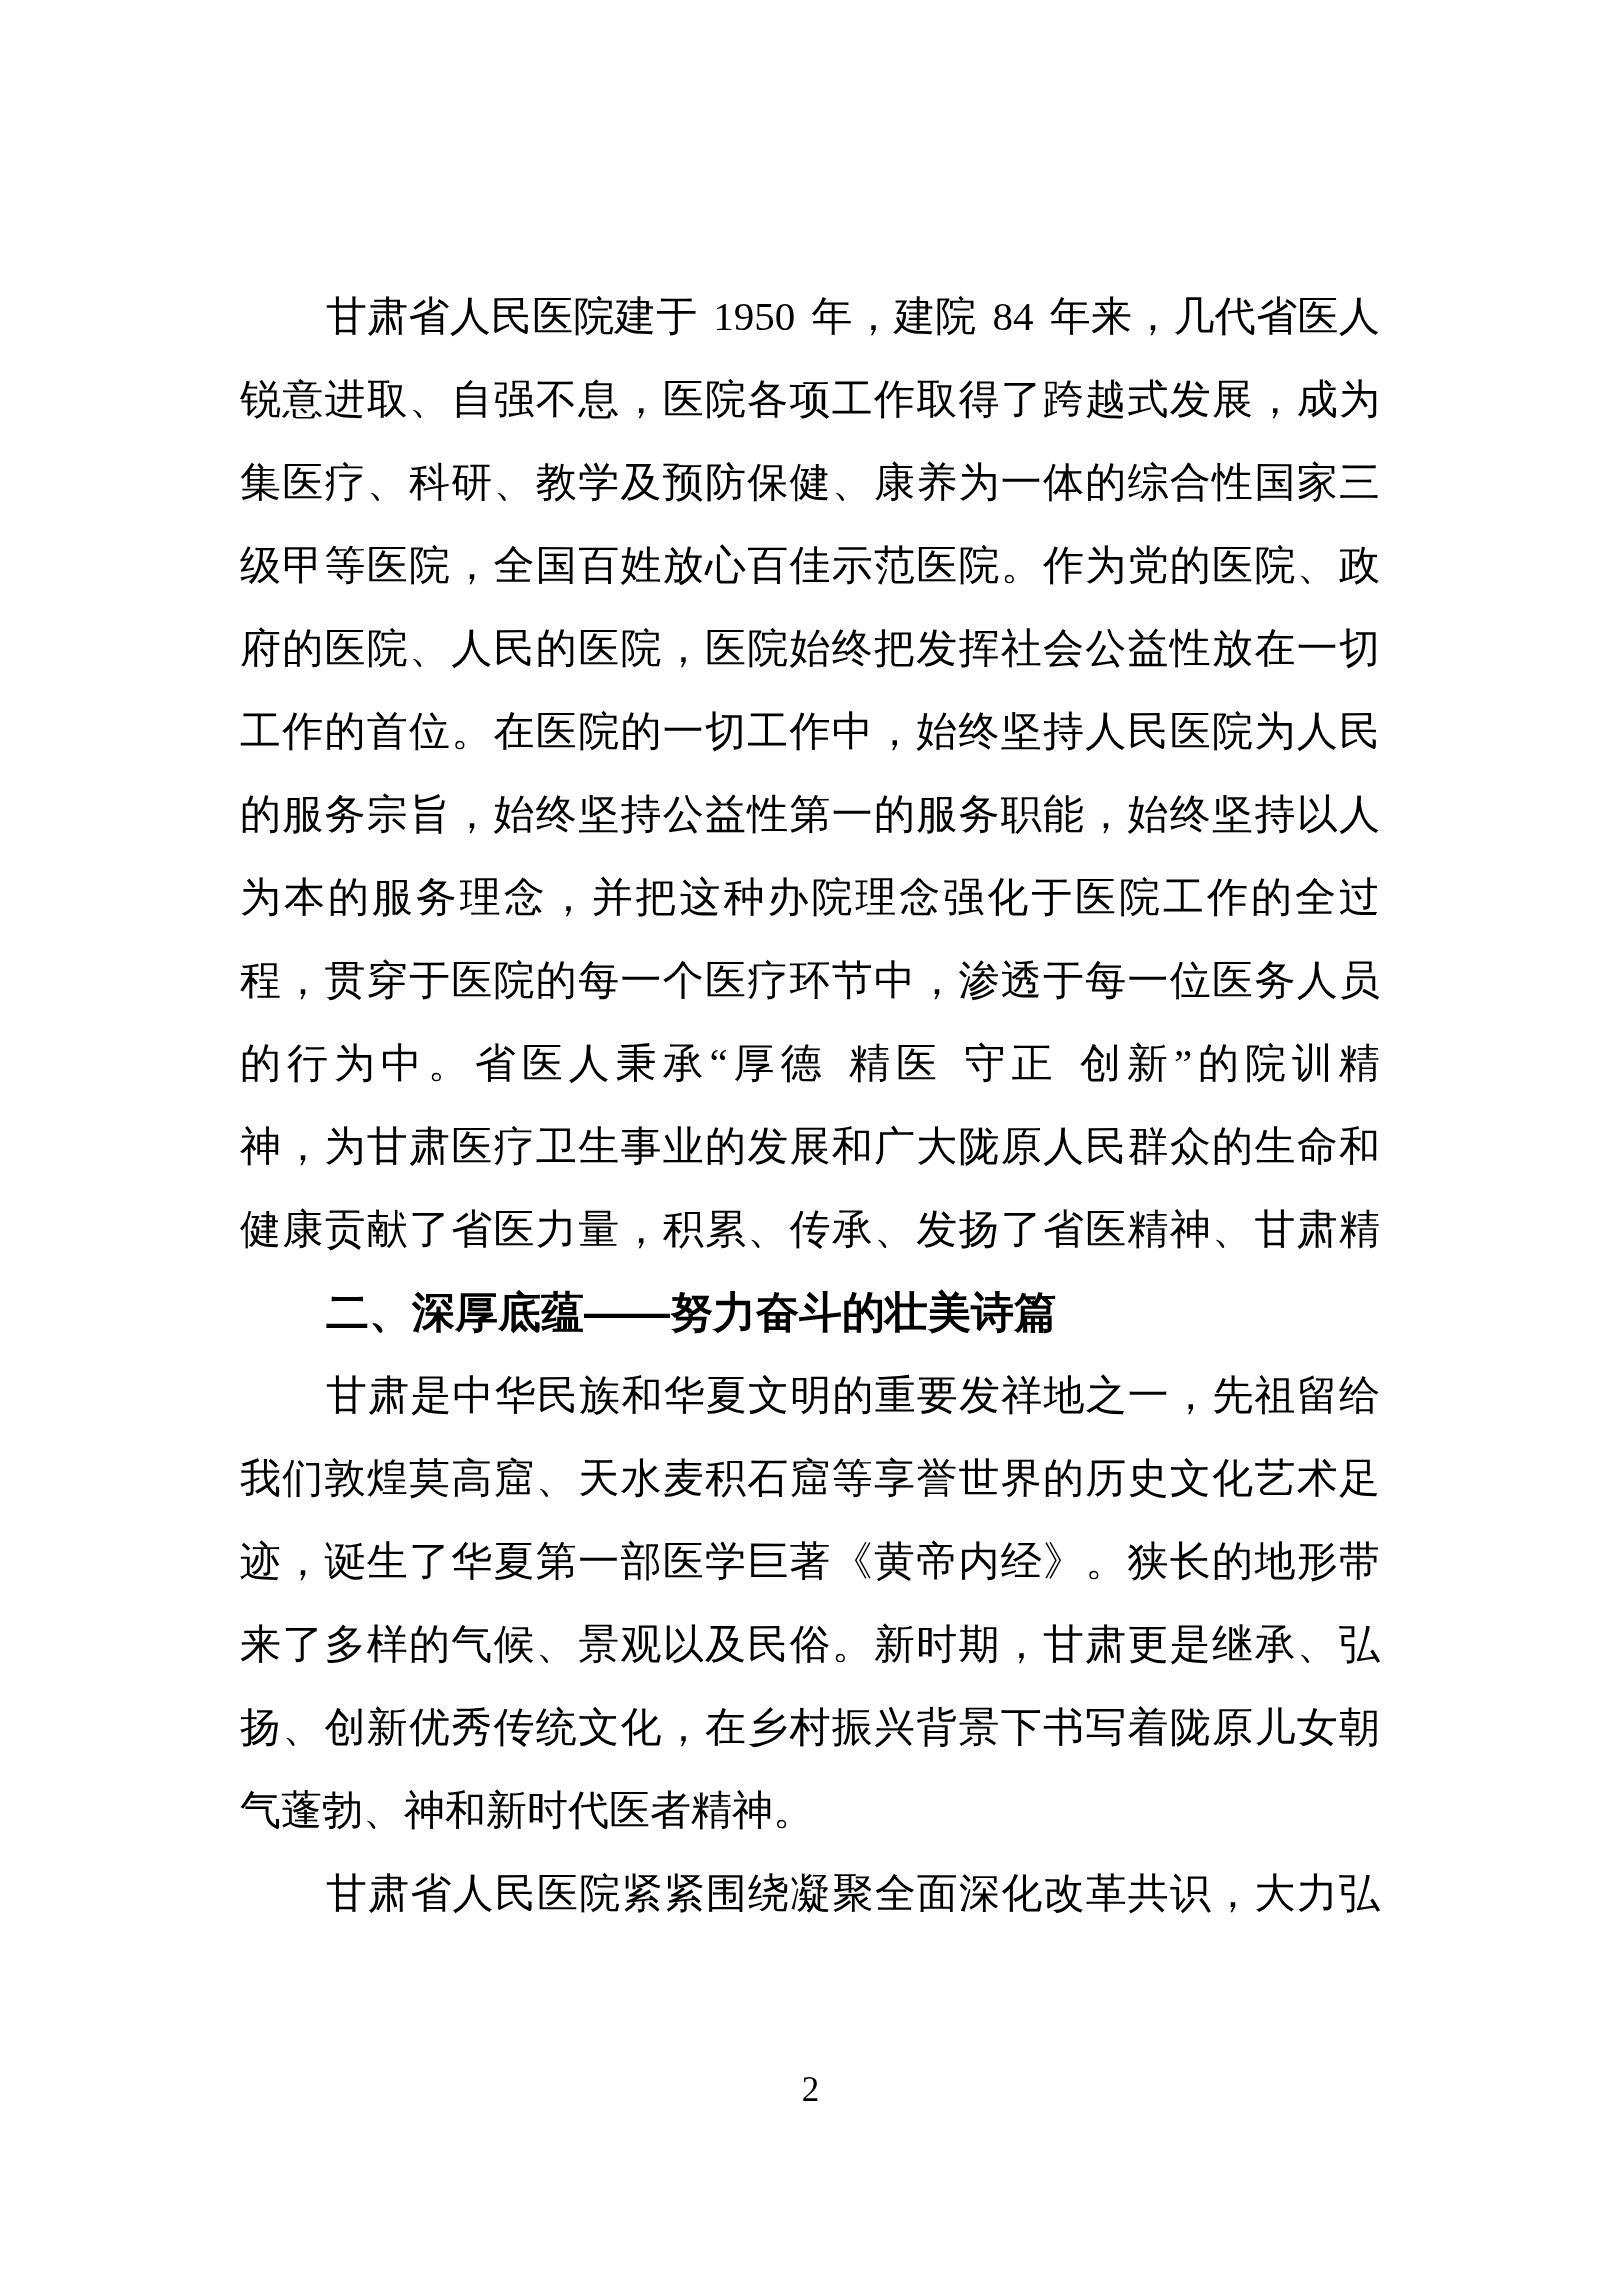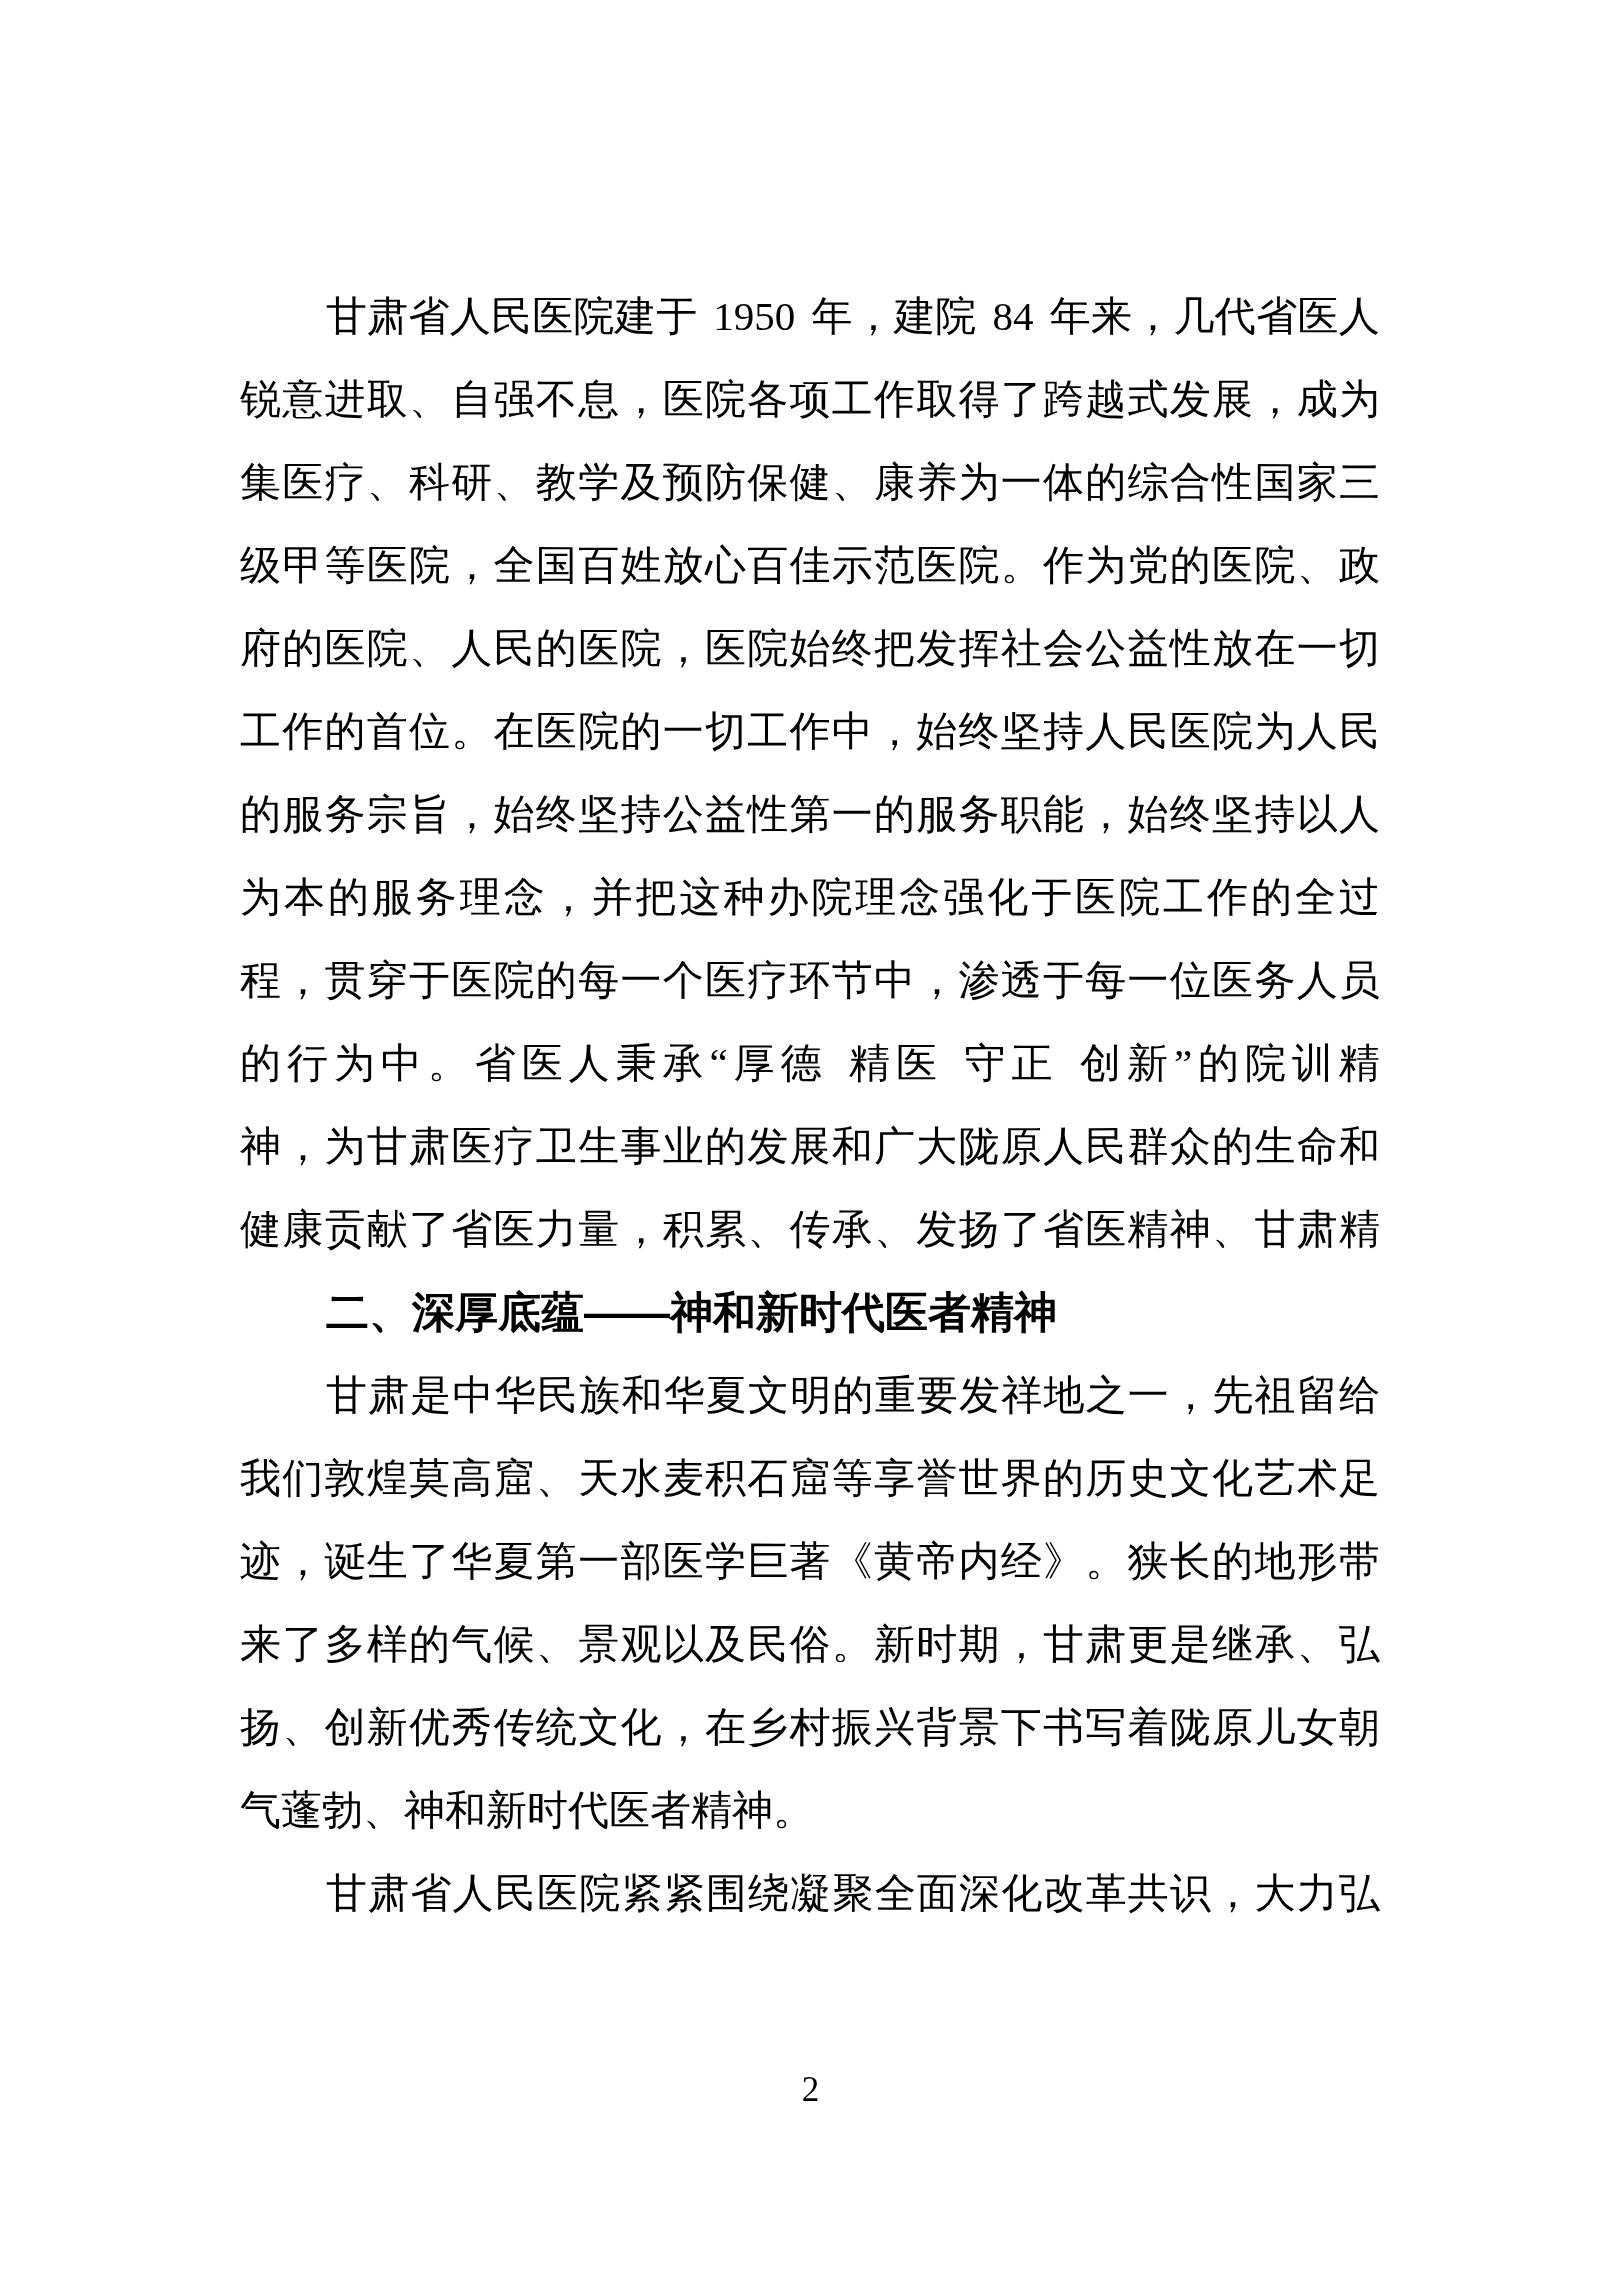--- a/index.html
+++ b/index.html
@@ -404,21 +404,21 @@
         <span>了</span>
         <span>省</span>
         <span>医</span>
         <span>精</span>
         <span>神</span>
         <span>、</span>
         <span>甘</span>
         <span>肃</span>
         <span>精</span>
       </div>
-    <div class="line ind heading">二、深厚底蕴——神和新时代医者精神</div>
+    <div class="line ind heading">二、深厚底蕴——努力奋斗的壮美诗篇</div>
     <div class="line ind" data-justify="true">
         <span>甘</span>
         <span>肃</span>
         <span>是</span>
         <span>中</span>
         <span>华</span>
         <span>民</span>
         <span>族</span>
         <span>和</span>
         <span>华</span>

